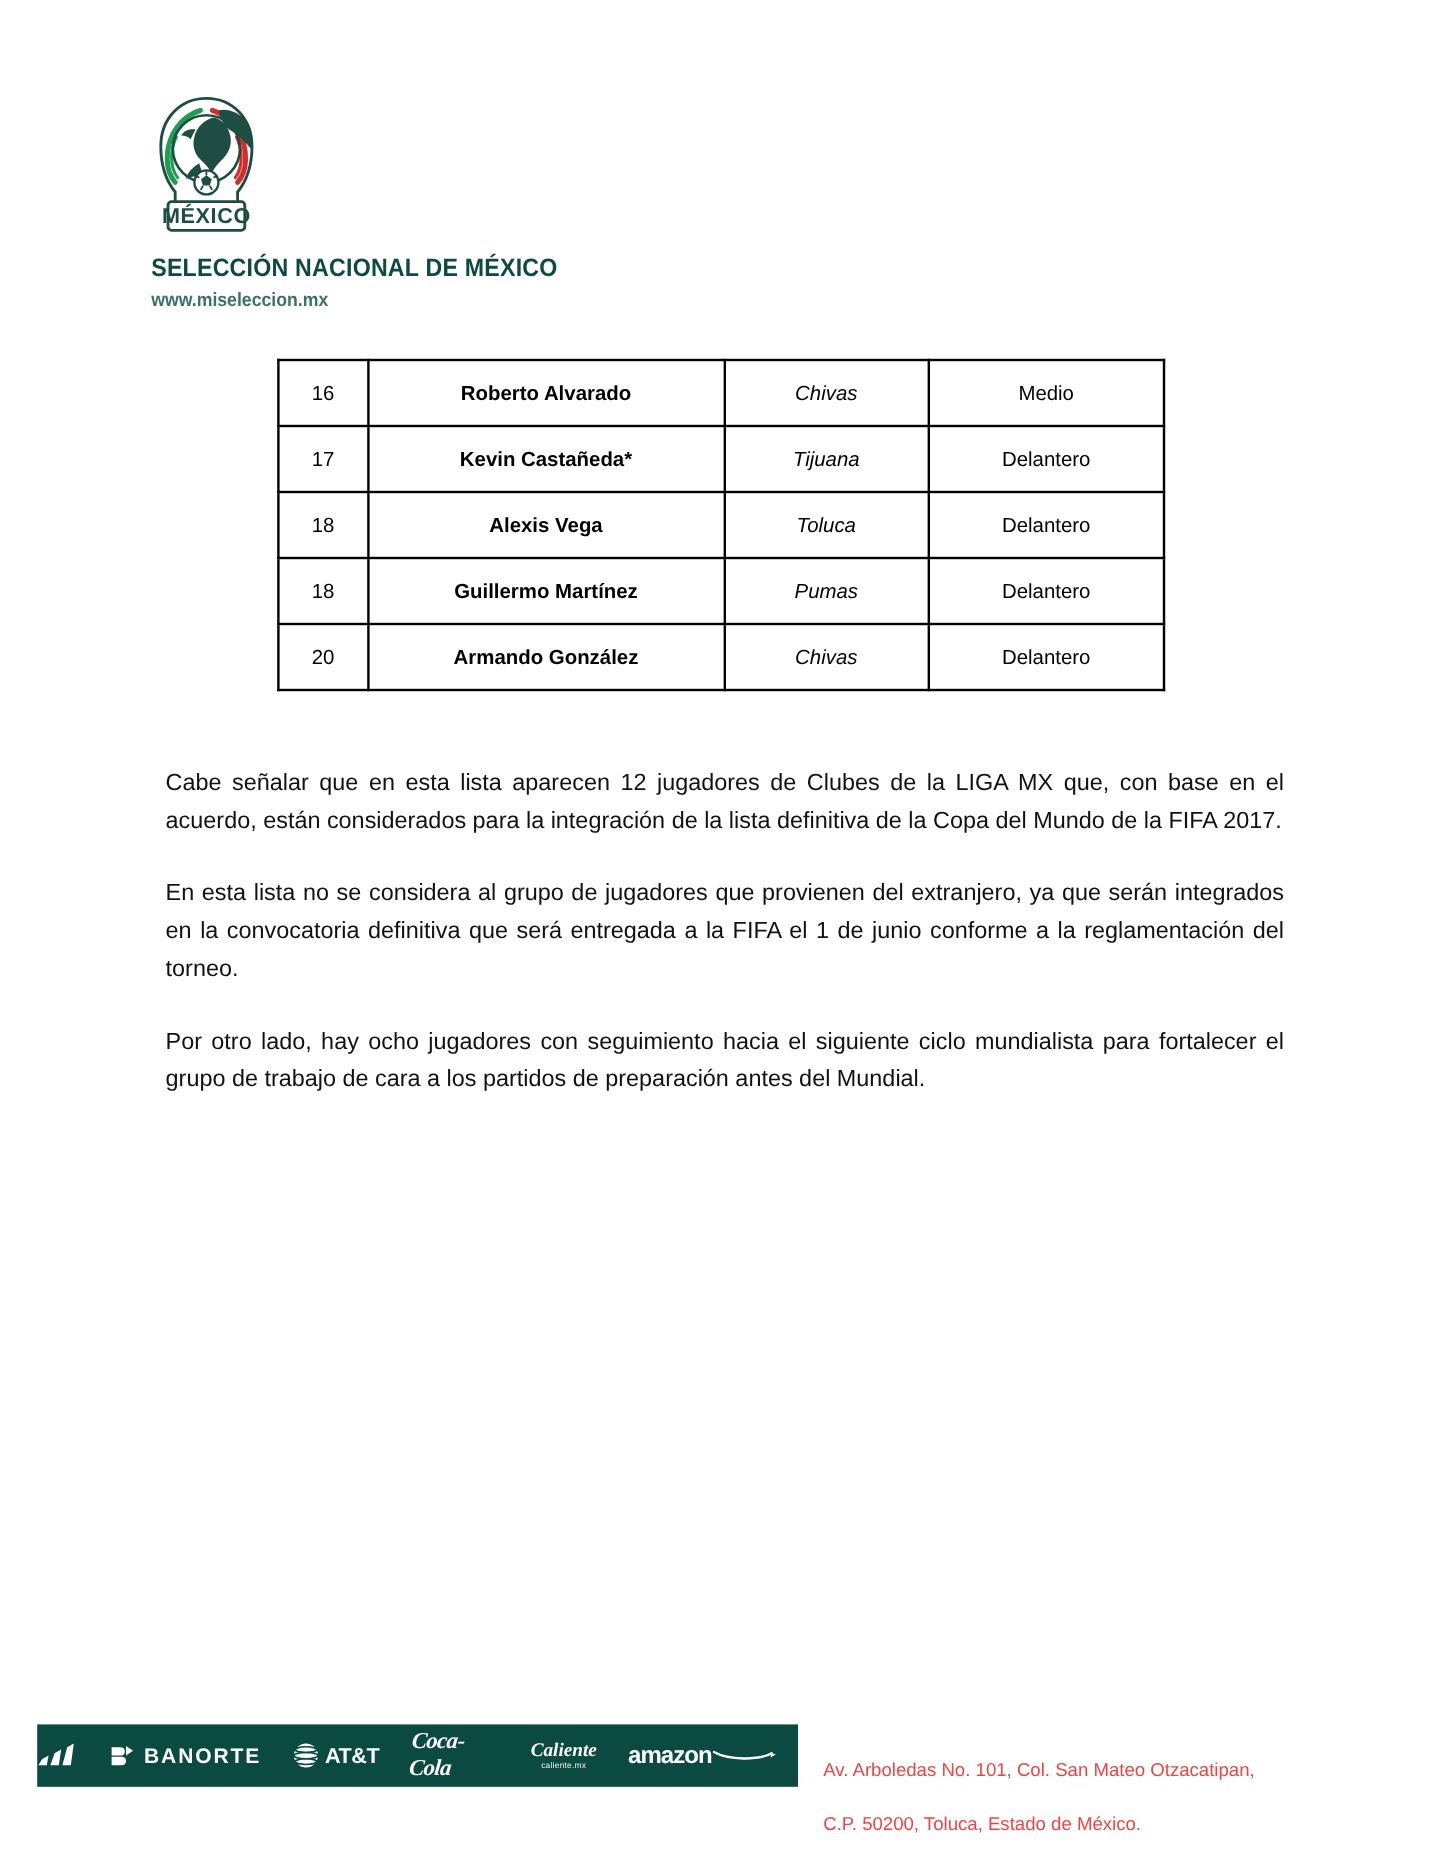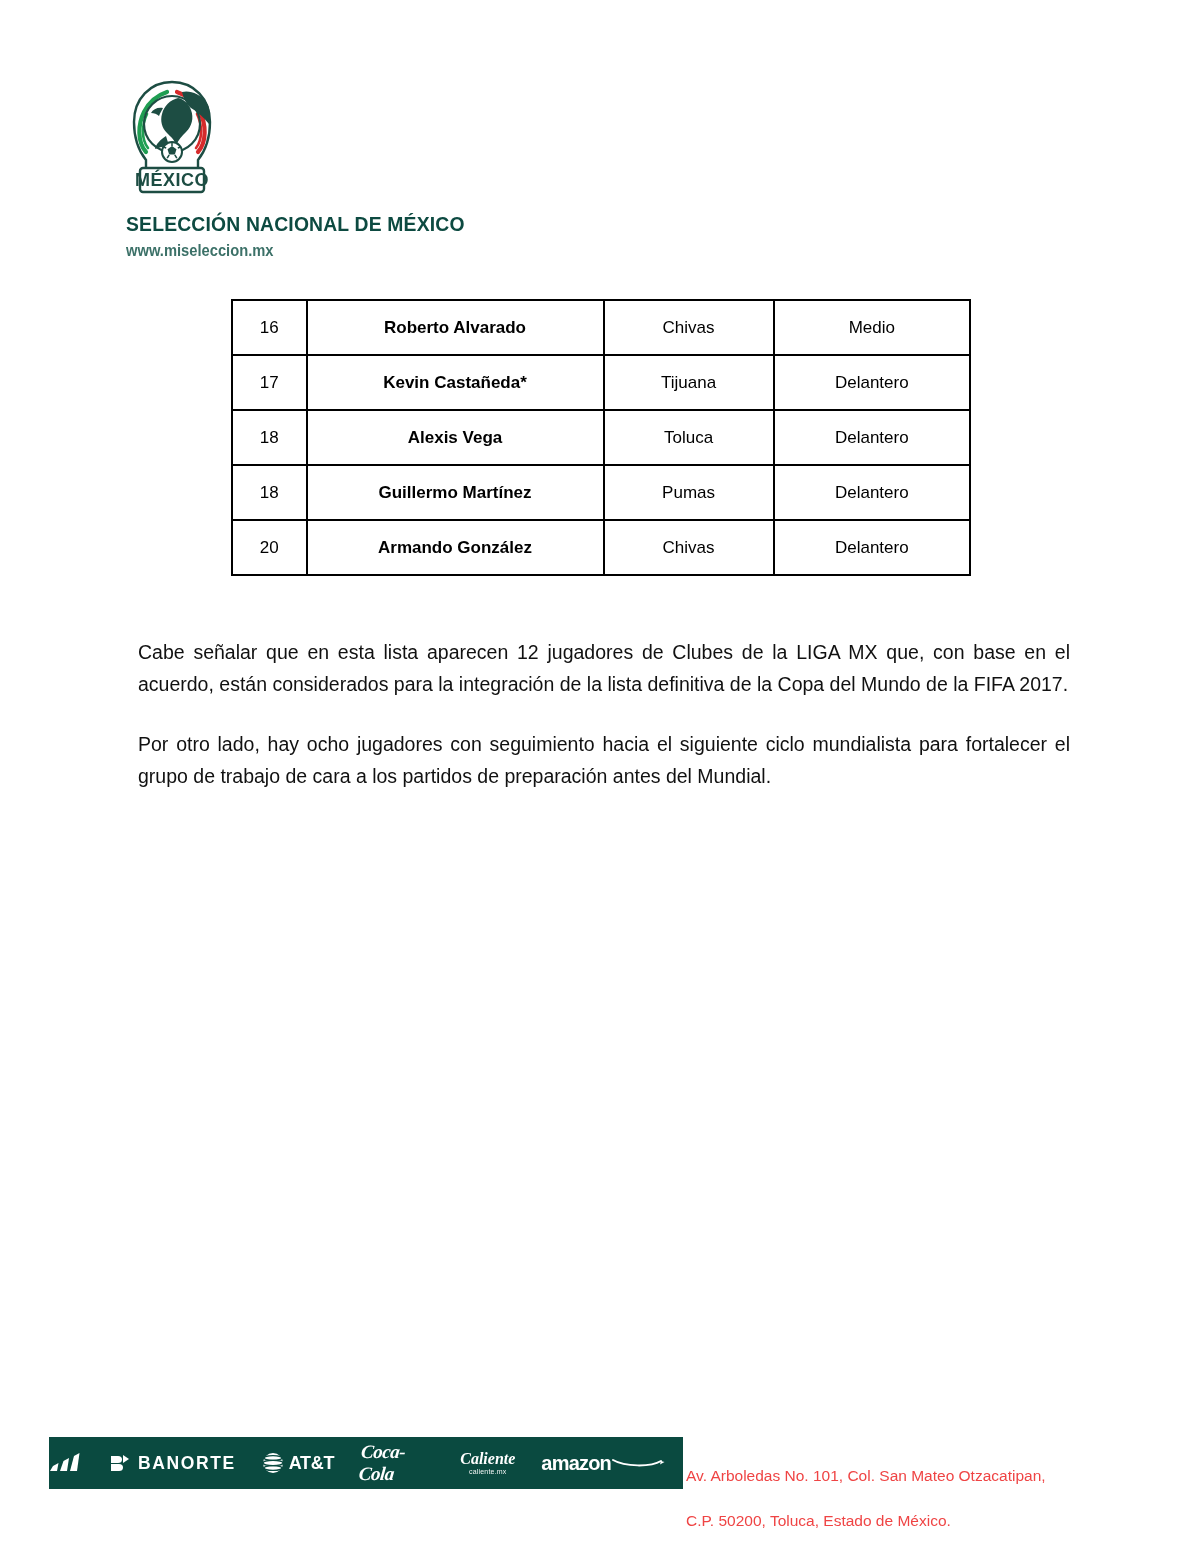--- a/index.html
+++ b/index.html
@@ -66,21 +66,21 @@
     border: 2px solid #000;
     height: 55px;
     font-size: 17px;
     text-align: center;
     vertical-align: middle;
     padding: 16px 4px;
     background: #fff;
   }
   .col-num   { width: 74px; }
   .col-name  { width: 295px; font-weight: 700; }
-  .col-club  { width: 169px; }
+  .col-club  { width: 169px; font-style: italic; }
   .col-pos   { width: 195px; }
 
   
   .body-copy {
     position: absolute;
     left: 138px;
     top: 637px;
     width: 932px;
   }
   .body-copy p {
@@ -106,21 +106,20 @@
     left: 31px;
     top: 0;
     width: 634px;
     height: 52px;
     background: #0a4a40;
     display: flex;
     align-items: center;
     justify-content: flex-end;
     gap: 26px;
     padding-right: 18px;
-    margin-left: 18px;
   }
   .sponsor {
     display: flex;
     align-items: center;
     color: #ffffff;
     height: 34px;
   }
   .sp-adidas svg { display: block; }
   .sp-banorte { gap: 7px; }
   .sp-banorte .bn-text {
@@ -248,20 +247,21 @@
       <td class="col-num">20</td>
       <td class="col-name">Armando González</td>
       <td class="col-club">Chivas</td>
       <td class="col-pos">Delantero</td>
     </tr>
   </tbody>
 </table>
 
 <div class="body-copy">
   <p>Cabe señalar que en esta lista aparecen 12 jugadores de Clubes de la LIGA MX que, con base en el acuerdo, están considerados para la integración de la lista definitiva de la Copa del Mundo de la FIFA 2017.</p>
+  <p>En esta lista no se considera al grupo de jugadores que provienen del extranjero, ya que serán integrados en la convocatoria definitiva que será entregada a la FIFA el 1 de junio conforme a la reglamentación del torneo.</p>
   <p>Por otro lado, hay ocho jugadores con seguimiento hacia el siguiente ciclo mundialista para fortalecer el grupo de trabajo de cara a los partidos de preparación antes del Mundial.</p>
 </div>
 
 <div class="footer">
 
   <div class="sponsor-bar">
 
     <div class="sponsor sp-adidas">
       <svg width="34" height="24" viewBox="0 0 34 24" xmlns="http://www.w3.org/2000/svg">
         <g fill="#ffffff">

